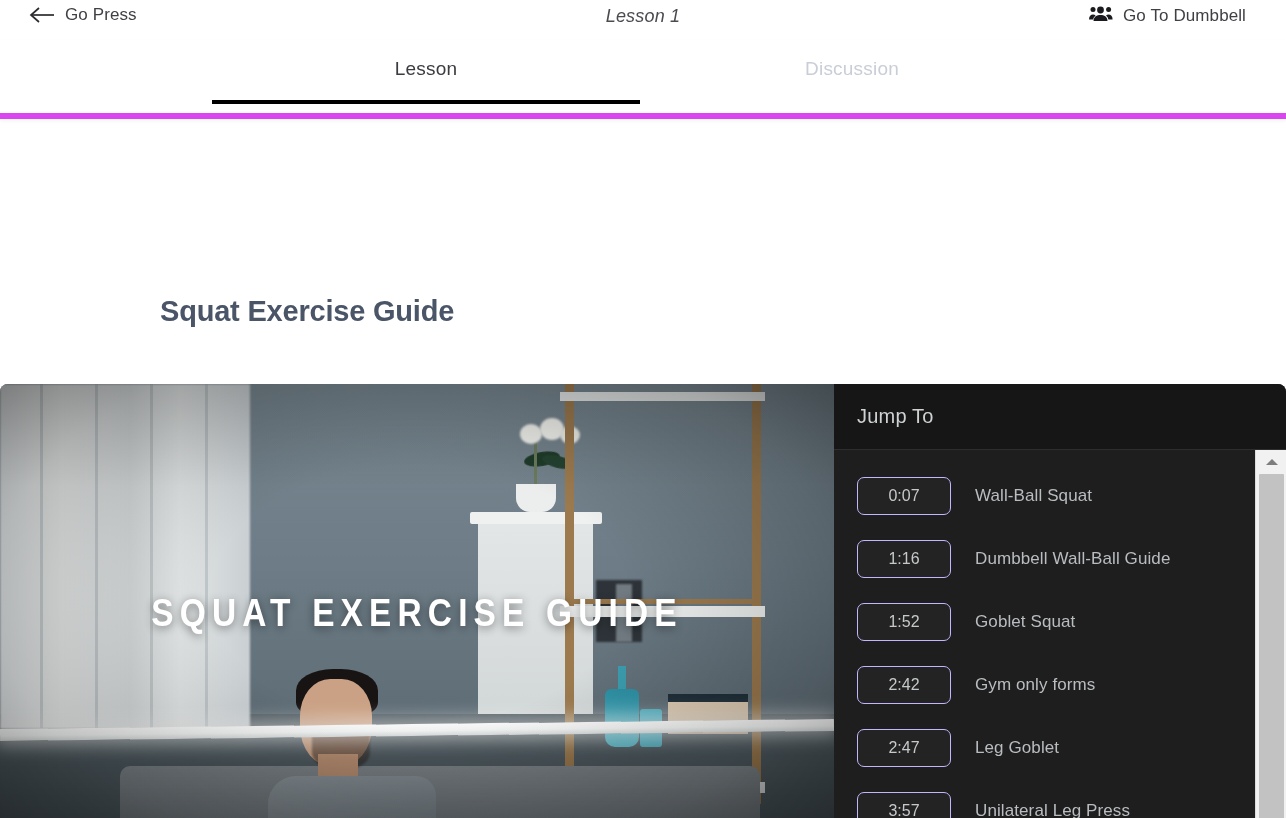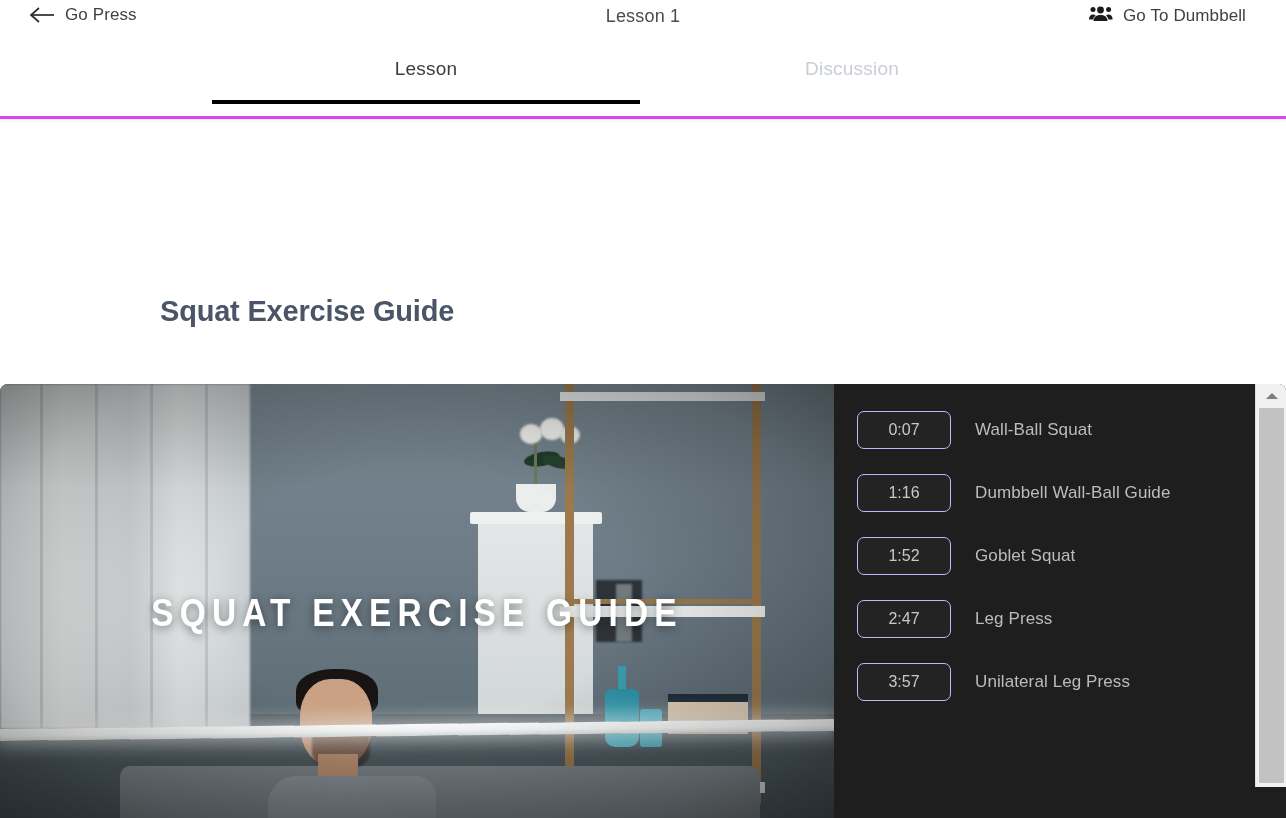--- a/index.html
+++ b/index.html
@@ -35,20 +35,21 @@
   }
   .arrow-left-icon { display:block; }
   .lesson-title {
     position: absolute;
     left: 0; right: 0;
     top: 6px;
     text-align: center;
     font-size: 18px;
     color: #4a4a50;
     letter-spacing: .2px;
+    font-style: italic;
   }
   .go-community {
     position: absolute;
     right: 40px;
     top: 5px;
     display: flex;
     align-items: center;
     gap: 10px;
     cursor: pointer;
   }
@@ -57,21 +58,21 @@
     color: #3f3f45;
     letter-spacing: .1px;
   }
 
   
   .tabbar {
     position: relative;
     height: 79px;
     width: 100%;
     background: #ffffff;
-    border-bottom: 3px solid #d946ef;
+    border-bottom: 6px solid #d946ef;
     box-shadow: 0 2px 4px rgba(0,0,0,0.05);
   }
   .tab {
     position: absolute;
     top: 18px;
     font-size: 19px;
     cursor: pointer;
     letter-spacing: .2px;
   }
   .tab-lesson {
@@ -414,43 +415,50 @@
       <div class="v-layer m-torso"></div>
 
       <div class="v-layer light-strip"></div>
       <div class="v-layer vignette"></div>
 
       <div class="video-overlay-title">SQUAT EXERCISE GUIDE</div>
 
     </div>
 
     <div class="jump-panel">
+      <div class="jump-header">
+        <span class="jump-header-title">Jump To</span>
+      </div>
 
       <div class="jump-list-wrap">
         <div class="jump-list">
 
           <div class="jump-item">
             <span class="jump-time">0:07</span>
             <span class="jump-label">Wall-Ball Squat</span>
           </div>
 
           <div class="jump-item">
             <span class="jump-time">1:16</span>
             <span class="jump-label">Dumbbell Wall-Ball Guide</span>
           </div>
 
           <div class="jump-item">
             <span class="jump-time">1:52</span>
             <span class="jump-label">Goblet Squat</span>
           </div>
 
+          <div class="jump-item">
+            <span class="jump-time">2:42</span>
+            <span class="jump-label">Gym only forms</span>
+          </div>
 
           <div class="jump-item">
             <span class="jump-time">2:47</span>
-            <span class="jump-label">Leg Press</span>
+            <span class="jump-label">Leg Goblet</span>
           </div>
 
           <div class="jump-item">
             <span class="jump-time">3:57</span>
             <span class="jump-label">Unilateral Leg Press</span>
           </div>
 
         </div>
 
         <div class="scrollbar">

